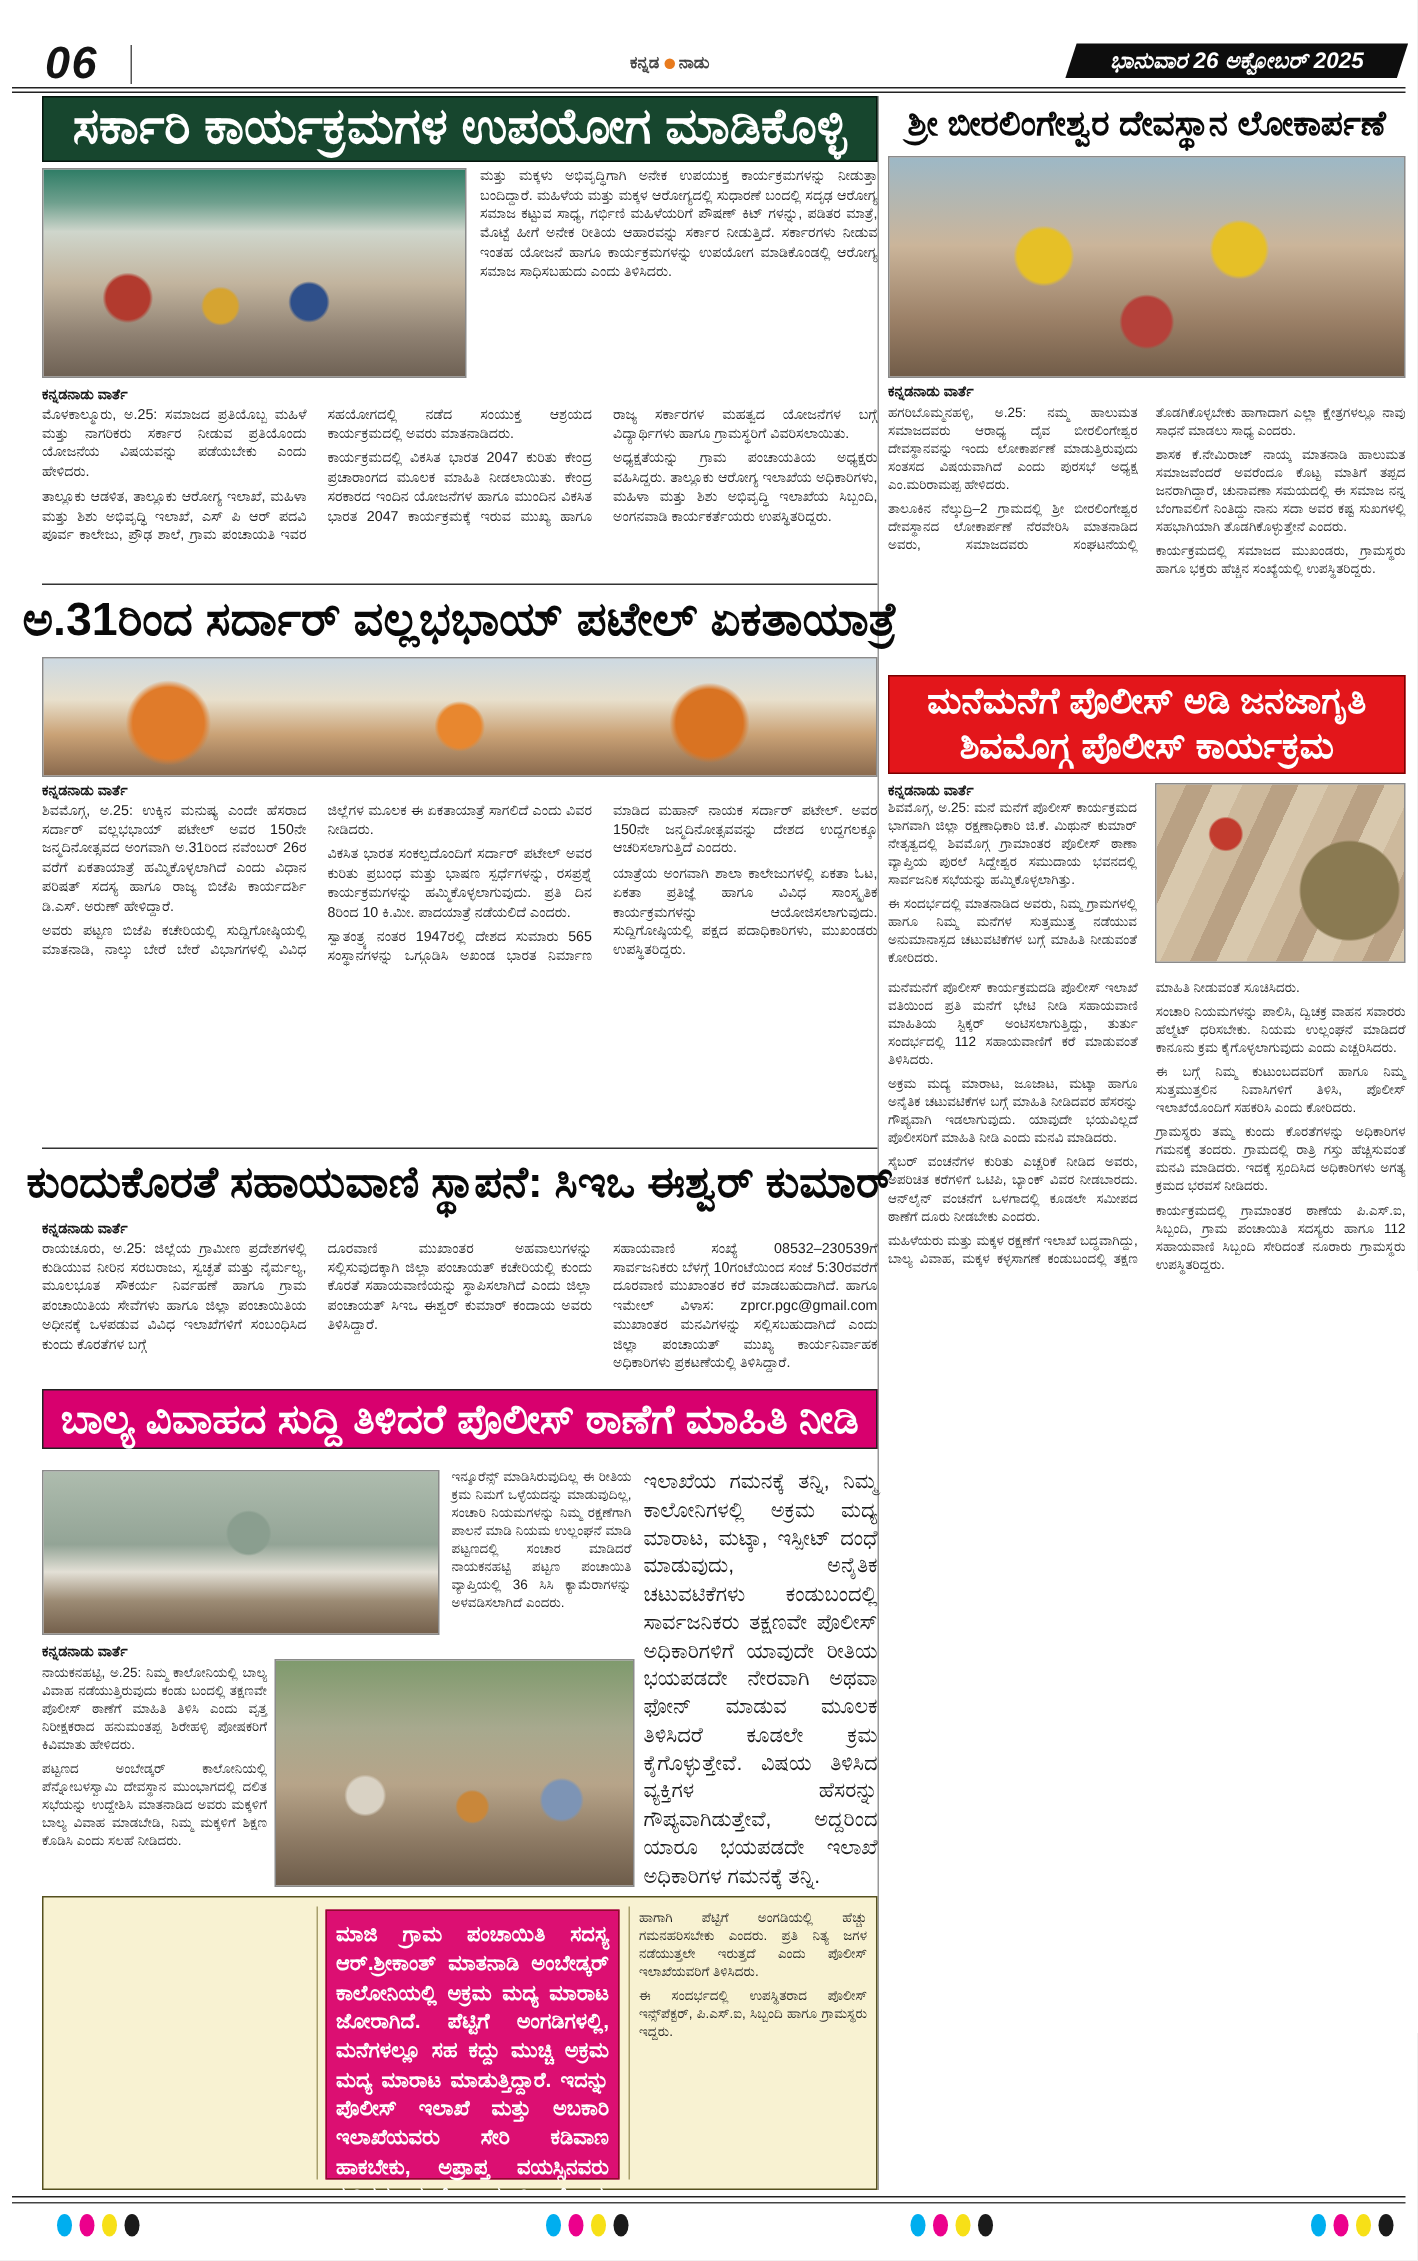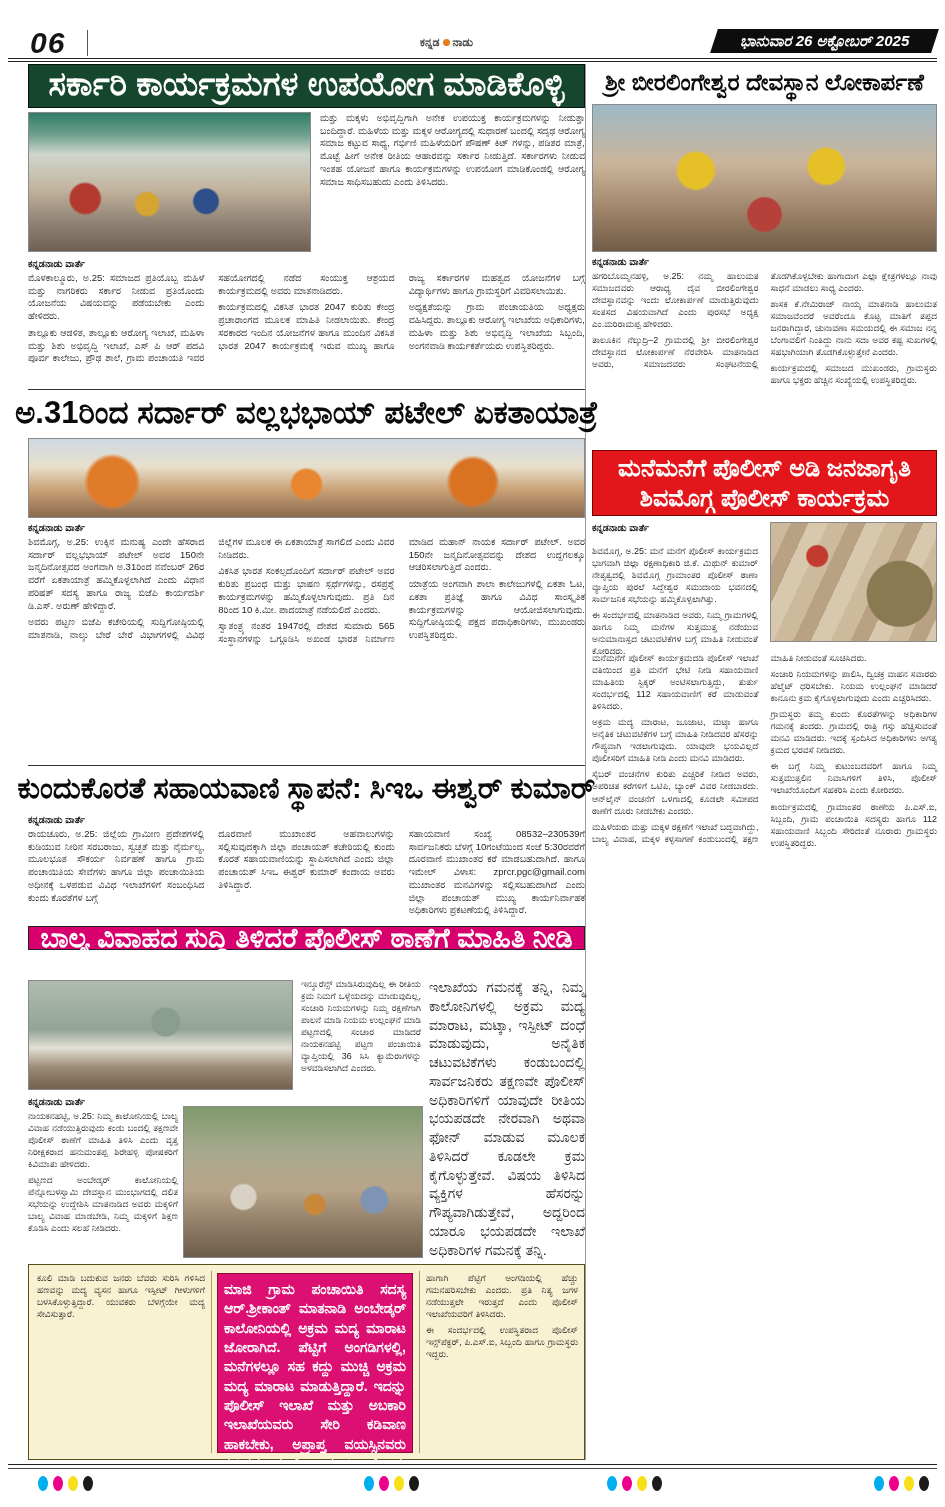--- a/index.html
+++ b/index.html
@@ -138,44 +138,41 @@
   </div>
   <div class="abs" style="left:28px;top:814px;width:557px;height:106px">
     <div class="byline">ಕನ್ನಡನಾಡು ವಾರ್ತೆ</div>
     <div class="bt cols3" style="height:92px">
         <p>ರಾಯಚೂರು, ಅ.25: ಜಿಲ್ಲೆಯ ಗ್ರಾಮೀಣ ಪ್ರದೇಶಗಳಲ್ಲಿ ಕುಡಿಯುವ ನೀರಿನ ಸರಬರಾಜು, ಸ್ವಚ್ಛತೆ ಮತ್ತು ನೈರ್ಮಲ್ಯ, ಮೂಲಭೂತ ಸೌಕರ್ಯ ನಿರ್ವಹಣೆ ಹಾಗೂ ಗ್ರಾಮ ಪಂಚಾಯಿತಿಯ ಸೇವೆಗಳು ಹಾಗೂ ಜಿಲ್ಲಾ ಪಂಚಾಯಿತಿಯ ಅಧೀನಕ್ಕೆ ಒಳಪಡುವ ವಿವಿಧ ಇಲಾಖೆಗಳಿಗೆ ಸಂಬಂಧಿಸಿದ ಕುಂದು ಕೊರತೆಗಳ ಬಗ್ಗೆ</p>
         <p>ದೂರವಾಣಿ ಮುಖಾಂತರ ಅಹವಾಲುಗಳನ್ನು ಸಲ್ಲಿಸುವುದಕ್ಕಾಗಿ ಜಿಲ್ಲಾ ಪಂಚಾಯತ್ ಕಚೇರಿಯಲ್ಲಿ ಕುಂದು ಕೊರತೆ ಸಹಾಯವಾಣಿಯನ್ನು ಸ್ಥಾಪಿಸಲಾಗಿದೆ ಎಂದು ಜಿಲ್ಲಾ ಪಂಚಾಯತ್ ಸಿಇಒ ಈಶ್ವರ್ ಕುಮಾರ್ ಕಂದಾಯ ಅವರು ತಿಳಿಸಿದ್ದಾರೆ.</p>
         <p>ಸಹಾಯವಾಣಿ ಸಂಖ್ಯೆ 08532–230539ಗೆ ಸಾರ್ವಜನಿಕರು ಬೆಳಗ್ಗೆ 10ಗಂಟೆಯಿಂದ ಸಂಜೆ 5:30ರವರೆಗೆ ದೂರವಾಣಿ ಮುಖಾಂತರ ಕರೆ ಮಾಡಬಹುದಾಗಿದೆ. ಹಾಗೂ ಇಮೇಲ್ ವಿಳಾಸ: zprcr.pgc@gmail.com ಮುಖಾಂತರ ಮನವಿಗಳನ್ನು ಸಲ್ಲಿಸಬಹುದಾಗಿದೆ ಎಂದು ಜಿಲ್ಲಾ ಪಂಚಾಯತ್ ಮುಖ್ಯ ಕಾರ್ಯನಿರ್ವಾಹಕ ಅಧಿಕಾರಿಗಳು ಪ್ರಕಟಣೆಯಲ್ಲಿ ತಿಳಿಸಿದ್ದಾರೆ.</p>
       </div>
   </div>
 
-  <div class="abs h-magenta" style="left:28px;top:926px;width:557px;height:24px">
+  <div class="abs h-magenta" style="left:28px;top:926px;width:557px;height:40px">
     <span>ಬಾಲ್ಯ ವಿವಾಹದ ಸುದ್ದಿ ತಿಳಿದರೆ ಪೊಲೀಸ್ ಠಾಣೆಗೆ ಮಾಹಿತಿ ನೀಡಿ</span>
   </div>
   <div class="abs" style="left:28px;top:972px;width:557px;height:490px">
     <div class="ph ph-speech" style="left:0;top:8px;width:265px;height:110px"></div>
     <div class="abs bt" style="left:273px;top:6px;width:120px;height:126px;font-size:9px">
         <p>ಇನ್ಶೂರೆನ್ಸ್ ಮಾಡಿಸಿರುವುದಿಲ್ಲ ಈ ರೀತಿಯ ಕ್ರಮ ನಿಮಗೆ ಒಳ್ಳೆಯದನ್ನು ಮಾಡುವುದಿಲ್ಲ, ಸಂಚಾರಿ ನಿಯಮಗಳನ್ನು ನಿಮ್ಮ ರಕ್ಷಣೆಗಾಗಿ ಪಾಲನೆ ಮಾಡಿ ನಿಯಮ ಉಲ್ಲಂಘನೆ ಮಾಡಿ ಪಟ್ಟಣದಲ್ಲಿ ಸಂಚಾರ ಮಾಡಿದರೆ ನಾಯಕನಹಟ್ಟಿ ಪಟ್ಟಣ ಪಂಚಾಯಿತಿ ವ್ಯಾಪ್ತಿಯಲ್ಲಿ 36 ಸಿಸಿ ಕ್ಯಾಮೆರಾಗಳನ್ನು ಅಳವಡಿಸಲಾಗಿದೆ ಎಂದರು.</p>
       </div>
     <div class="abs bt" style="left:401px;top:6px;width:156px;height:282px;font-size:14px">
         <p>ಇಲಾಖೆಯ ಗಮನಕ್ಕೆ ತನ್ನಿ, ನಿಮ್ಮ ಕಾಲೋನಿಗಳಲ್ಲಿ ಅಕ್ರಮ ಮದ್ಯ ಮಾರಾಟ, ಮಟ್ಕಾ, ಇಸ್ಪೀಟ್ ದಂಧೆ ಮಾಡುವುದು, ಅನೈತಿಕ ಚಟುವಟಿಕೆಗಳು ಕಂಡುಬಂದಲ್ಲಿ ಸಾರ್ವಜನಿಕರು ತಕ್ಷಣವೇ ಪೊಲೀಸ್ ಅಧಿಕಾರಿಗಳಿಗೆ ಯಾವುದೇ ರೀತಿಯ ಭಯಪಡದೇ ನೇರವಾಗಿ ಅಥವಾ ಫೋನ್ ಮಾಡುವ ಮೂಲಕ ತಿಳಿಸಿದರೆ ಕೂಡಲೇ ಕ್ರಮ ಕೈಗೊಳ್ಳುತ್ತೇವೆ. ವಿಷಯ ತಿಳಿಸಿದ ವ್ಯಕ್ತಿಗಳ ಹೆಸರನ್ನು ಗೌಪ್ಯವಾಗಿಡುತ್ತೇವೆ, ಅದ್ದರಿಂದ ಯಾರೂ ಭಯಪಡದೇ ಇಲಾಖೆ ಅಧಿಕಾರಿಗಳ ಗಮನಕ್ಕೆ ತನ್ನಿ.</p>
       </div>
     <div class="abs" style="left:0;top:124px;width:150px;height:164px">
       <div class="byline">ಕನ್ನಡನಾಡು ವಾರ್ತೆ</div>
       <div class="bt" style="font-size:9px">
           <p>ನಾಯಕನಹಟ್ಟಿ, ಅ.25: ನಿಮ್ಮ ಕಾಲೋನಿಯಲ್ಲಿ ಬಾಲ್ಯ ವಿವಾಹ ನಡೆಯುತ್ತಿರುವುದು ಕಂಡು ಬಂದಲ್ಲಿ ತಕ್ಷಣವೇ ಪೊಲೀಸ್ ಠಾಣೆಗೆ ಮಾಹಿತಿ ತಿಳಿಸಿ ಎಂದು ವೃತ್ತ ನಿರೀಕ್ಷಕರಾದ ಹನುಮಂತಪ್ಪ ಶಿರೇಹಳ್ಳಿ ಪೋಷಕರಿಗೆ ಕಿವಿಮಾತು ಹೇಳಿದರು.</p>
           <p>ಪಟ್ಟಣದ ಅಂಬೇಡ್ಕರ್ ಕಾಲೋನಿಯಲ್ಲಿ ಪೆನ್ನೋಬಳಸ್ವಾಮಿ ದೇವಸ್ಥಾನ ಮುಂಭಾಗದಲ್ಲಿ ದಲಿತ ಸಭೆಯನ್ನು ಉದ್ದೇಶಿಸಿ ಮಾತನಾಡಿದ ಅವರು ಮಕ್ಕಳಿಗೆ ಬಾಲ್ಯ ವಿವಾಹ ಮಾಡಬೇಡಿ, ನಿಮ್ಮ ಮಕ್ಕಳಿಗೆ ಶಿಕ್ಷಣ ಕೊಡಿಸಿ ಎಂದು ಸಲಹೆ ನೀಡಿದರು.</p>
         </div>
     </div>
     <div class="ph ph-crowd" style="left:155px;top:134px;width:240px;height:152px"></div>
 
     <div class="abs cream-box" style="left:0;top:292px;width:557px;height:196px">
-      <div class="cream-col bt" style="left:8px;width:168px;font-size:9px">
-          <p>ಕೂಲಿ ಮಾಡಿ ಬದುಕುವ ಜನರು ಬೆವರು ಸುರಿಸಿ ಗಳಿಸಿದ ಹಣವನ್ನು ಮದ್ಯ ವ್ಯಸನ ಹಾಗೂ ಇಸ್ಪೀಟ್ ಗೀಳುಗಳಿಗೆ ಬಳಸಿಕೊಳ್ಳುತ್ತಿದ್ದಾರೆ. ಯುವಕರು ಬೆಳಗ್ಗೆಯೇ ಮದ್ಯ ಸೇವಿಸುತ್ತಾರೆ.</p>
-        </div>
       <div class="col-rule" style="left:182px"></div>
       <div class="abs quote-box" style="left:188px;top:8px;width:196px;height:180px;padding:6px">
         <div class="bt">
             <p>ಮಾಜಿ ಗ್ರಾಮ ಪಂಚಾಯಿತಿ ಸದಸ್ಯ ಆರ್.ಶ್ರೀಕಾಂತ್ ಮಾತನಾಡಿ ಅಂಬೇಡ್ಕರ್ ಕಾಲೋನಿಯಲ್ಲಿ ಅಕ್ರಮ ಮದ್ಯ ಮಾರಾಟ ಜೋರಾಗಿದೆ. ಪೆಟ್ಟಿಗೆ ಅಂಗಡಿಗಳಲ್ಲಿ, ಮನೆಗಳಲ್ಲೂ ಸಹ ಕದ್ದು ಮುಚ್ಚಿ ಅಕ್ರಮ ಮದ್ಯ ಮಾರಾಟ ಮಾಡುತ್ತಿದ್ದಾರೆ. ಇದನ್ನು ಪೊಲೀಸ್ ಇಲಾಖೆ ಮತ್ತು ಅಬಕಾರಿ ಇಲಾಖೆಯವರು ಸೇರಿ ಕಡಿವಾಣ ಹಾಕಬೇಕು, ಅಪ್ರಾಪ್ತ ವಯಸ್ಸಿನವರು ಕುಡಿತದ ಚಟಕ್ಕೆ ದಾಸರಾಗಿದ್ದಾರೆ. ಈ ಕಾಲೋನಿಯಲ್ಲಿ ಬಹುತೇಕ ಜನರು ಕೂಲಿ ಕಾರ್ಮಿಕರು ಬಡತನ ರೇಖೆಗಿಂತ ಕೆಳಗಿರುವ ಜನರೇ ಆಗಿದ್ದಾರೆ.</p>
           </div>
       </div>
       <div class="col-rule" style="left:390px"></div>
       <div class="cream-col bt" style="left:397px;width:152px;font-size:9px">
           <p>ಹಾಗಾಗಿ ಪೆಟ್ಟಿಗೆ ಅಂಗಡಿಯಲ್ಲಿ ಹೆಚ್ಚು ಗಮನಹರಿಸಬೇಕು ಎಂದರು. ಪ್ರತಿ ನಿತ್ಯ ಜಗಳ ನಡೆಯುತ್ತಲೇ ಇರುತ್ತದೆ ಎಂದು ಪೊಲೀಸ್ ಇಲಾಖೆಯವರಿಗೆ ತಿಳಿಸಿದರು.</p>
           <p>ಈ ಸಂದರ್ಭದಲ್ಲಿ ಉಪಸ್ಥಿತರಾದ ಪೊಲೀಸ್ ಇನ್ಸ್‌ಪೆಕ್ಟರ್, ಪಿ.ಎಸ್.ಐ, ಸಿಬ್ಬಂದಿ ಹಾಗೂ ಗ್ರಾಮಸ್ಥರು ಇದ್ದರು.</p>
@@ -196,33 +193,33 @@
         <p>ಕಾರ್ಯಕ್ರಮದಲ್ಲಿ ಸಮಾಜದ ಮುಖಂಡರು, ಗ್ರಾಮಸ್ಥರು ಹಾಗೂ ಭಕ್ತರು ಹೆಚ್ಚಿನ ಸಂಖ್ಯೆಯಲ್ಲಿ ಉಪಸ್ಥಿತರಿದ್ದರು.</p>
       </div>
   </div>
 
   <div class="abs h-red" style="left:592px;top:450px;width:345px;height:66px">
     <span>ಮನೆಮನೆಗೆ ಪೊಲೀಸ್ ಅಡಿ ಜನಜಾಗೃತಿ</span>
     <span>ಶಿವಮೊಗ್ಗ ಪೊಲೀಸ್ ಕಾರ್ಯಕ್ರಮ</span>
   </div>
   <div class="abs" style="left:592px;top:522px;width:345px;height:938px">
     <div class="byline">ಕನ್ನಡನಾಡು ವಾರ್ತೆ</div>
-    <div class="abs bt" style="left:0;top:23px;width:166px;height:116px;font-size:9px">
+    <div class="abs bt" style="left:0;top:10px;width:166px;height:116px;font-size:9px">
         <p>ಶಿವಮೊಗ್ಗ, ಅ.25: ಮನೆ ಮನೆಗೆ ಪೊಲೀಸ್ ಕಾರ್ಯಕ್ರಮದ ಭಾಗವಾಗಿ ಜಿಲ್ಲಾ ರಕ್ಷಣಾಧಿಕಾರಿ ಜಿ.ಕೆ. ಮಿಥುನ್ ಕುಮಾರ್ ನೇತೃತ್ವದಲ್ಲಿ ಶಿವಮೊಗ್ಗ ಗ್ರಾಮಾಂತರ ಪೊಲೀಸ್ ಠಾಣಾ ವ್ಯಾಪ್ತಿಯ ಪುರಲೆ ಸಿದ್ದೇಶ್ವರ ಸಮುದಾಯ ಭವನದಲ್ಲಿ ಸಾರ್ವಜನಿಕ ಸಭೆಯನ್ನು ಹಮ್ಮಿಕೊಳ್ಳಲಾಗಿತ್ತು.</p>
         <p>ಈ ಸಂದರ್ಭದಲ್ಲಿ ಮಾತನಾಡಿದ ಅವರು, ನಿಮ್ಮ ಗ್ರಾಮಗಳಲ್ಲಿ ಹಾಗೂ ನಿಮ್ಮ ಮನೆಗಳ ಸುತ್ತಮುತ್ತ ನಡೆಯುವ ಅನುಮಾನಾಸ್ಪದ ಚಟುವಟಿಕೆಗಳ ಬಗ್ಗೆ ಮಾಹಿತಿ ನೀಡುವಂತೆ ಕೋರಿದರು.</p>
       </div>
     <div class="ph ph-sticker" style="left:178px;top:0;width:167px;height:120px"></div>
     <div class="abs bt cols2" style="left:0;top:130px;width:345px;height:806px;font-size:9px">
         <p>ಮನೆಮನೆಗೆ ಪೊಲೀಸ್ ಕಾರ್ಯಕ್ರಮದಡಿ ಪೊಲೀಸ್ ಇಲಾಖೆ ವತಿಯಿಂದ ಪ್ರತಿ ಮನೆಗೆ ಭೇಟಿ ನೀಡಿ ಸಹಾಯವಾಣಿ ಮಾಹಿತಿಯ ಸ್ಟಿಕ್ಕರ್ ಅಂಟಿಸಲಾಗುತ್ತಿದ್ದು, ತುರ್ತು ಸಂದರ್ಭದಲ್ಲಿ 112 ಸಹಾಯವಾಣಿಗೆ ಕರೆ ಮಾಡುವಂತೆ ತಿಳಿಸಿದರು.</p>
         <p>ಅಕ್ರಮ ಮದ್ಯ ಮಾರಾಟ, ಜೂಜಾಟ, ಮಟ್ಕಾ ಹಾಗೂ ಅನೈತಿಕ ಚಟುವಟಿಕೆಗಳ ಬಗ್ಗೆ ಮಾಹಿತಿ ನೀಡಿದವರ ಹೆಸರನ್ನು ಗೌಪ್ಯವಾಗಿ ಇಡಲಾಗುವುದು. ಯಾವುದೇ ಭಯವಿಲ್ಲದೆ ಪೊಲೀಸರಿಗೆ ಮಾಹಿತಿ ನೀಡಿ ಎಂದು ಮನವಿ ಮಾಡಿದರು.</p>
         <p>ಸೈಬರ್ ವಂಚನೆಗಳ ಕುರಿತು ಎಚ್ಚರಿಕೆ ನೀಡಿದ ಅವರು, ಅಪರಿಚಿತ ಕರೆಗಳಿಗೆ ಒಟಿಪಿ, ಬ್ಯಾಂಕ್ ವಿವರ ನೀಡಬಾರದು. ಆನ್‌ಲೈನ್ ವಂಚನೆಗೆ ಒಳಗಾದಲ್ಲಿ ಕೂಡಲೇ ಸಮೀಪದ ಠಾಣೆಗೆ ದೂರು ನೀಡಬೇಕು ಎಂದರು.</p>
         <p>ಮಹಿಳೆಯರು ಮತ್ತು ಮಕ್ಕಳ ರಕ್ಷಣೆಗೆ ಇಲಾಖೆ ಬದ್ಧವಾಗಿದ್ದು, ಬಾಲ್ಯ ವಿವಾಹ, ಮಕ್ಕಳ ಕಳ್ಳಸಾಗಣೆ ಕಂಡುಬಂದಲ್ಲಿ ತಕ್ಷಣ ಮಾಹಿತಿ ನೀಡುವಂತೆ ಸೂಚಿಸಿದರು.</p>
         <p>ಸಂಚಾರಿ ನಿಯಮಗಳನ್ನು ಪಾಲಿಸಿ, ದ್ವಿಚಕ್ರ ವಾಹನ ಸವಾರರು ಹೆಲ್ಮೆಟ್ ಧರಿಸಬೇಕು. ನಿಯಮ ಉಲ್ಲಂಘನೆ ಮಾಡಿದರೆ ಕಾನೂನು ಕ್ರಮ ಕೈಗೊಳ್ಳಲಾಗುವುದು ಎಂದು ಎಚ್ಚರಿಸಿದರು.</p>
+        <p>ಈ ಬಗ್ಗೆ ನಿಮ್ಮ ಕುಟುಂಬದವರಿಗೆ ಹಾಗೂ ನಿಮ್ಮ ಸುತ್ತಮುತ್ತಲಿನ ನಿವಾಸಿಗಳಿಗೆ ತಿಳಿಸಿ, ಪೊಲೀಸ್ ಇಲಾಖೆಯೊಂದಿಗೆ ಸಹಕರಿಸಿ ಎಂದು ಕೋರಿದರು.</p>
         <p>ಗ್ರಾಮಸ್ಥರು ತಮ್ಮ ಕುಂದು ಕೊರತೆಗಳನ್ನು ಅಧಿಕಾರಿಗಳ ಗಮನಕ್ಕೆ ತಂದರು. ಗ್ರಾಮದಲ್ಲಿ ರಾತ್ರಿ ಗಸ್ತು ಹೆಚ್ಚಿಸುವಂತೆ ಮನವಿ ಮಾಡಿದರು. ಇದಕ್ಕೆ ಸ್ಪಂದಿಸಿದ ಅಧಿಕಾರಿಗಳು ಅಗತ್ಯ ಕ್ರಮದ ಭರವಸೆ ನೀಡಿದರು.</p>
-        <p>ಈ ಬಗ್ಗೆ ನಿಮ್ಮ ಕುಟುಂಬದವರಿಗೆ ಹಾಗೂ ನಿಮ್ಮ ಸುತ್ತಮುತ್ತಲಿನ ನಿವಾಸಿಗಳಿಗೆ ತಿಳಿಸಿ, ಪೊಲೀಸ್ ಇಲಾಖೆಯೊಂದಿಗೆ ಸಹಕರಿಸಿ ಎಂದು ಕೋರಿದರು.</p>
         <p>ಕಾರ್ಯಕ್ರಮದಲ್ಲಿ ಗ್ರಾಮಾಂತರ ಠಾಣೆಯ ಪಿ.ಎಸ್.ಐ, ಸಿಬ್ಬಂದಿ, ಗ್ರಾಮ ಪಂಚಾಯಿತಿ ಸದಸ್ಯರು ಹಾಗೂ 112 ಸಹಾಯವಾಣಿ ಸಿಬ್ಬಂದಿ ಸೇರಿದಂತೆ ನೂರಾರು ಗ್ರಾಮಸ್ಥರು ಉಪಸ್ಥಿತರಿದ್ದರು.</p>
       </div>
   </div>
 
   <div class="abs foot-rule" style="left:8px;top:1464px;width:929px"></div>
   <div class="abs" style="left:0;top:1476px;width:945px;height:20px">
     <div class="dots abs" style="left:38px">
       <span class="dot c"></span>
         <span class="dot m"></span>
         <span class="dot y"></span>

